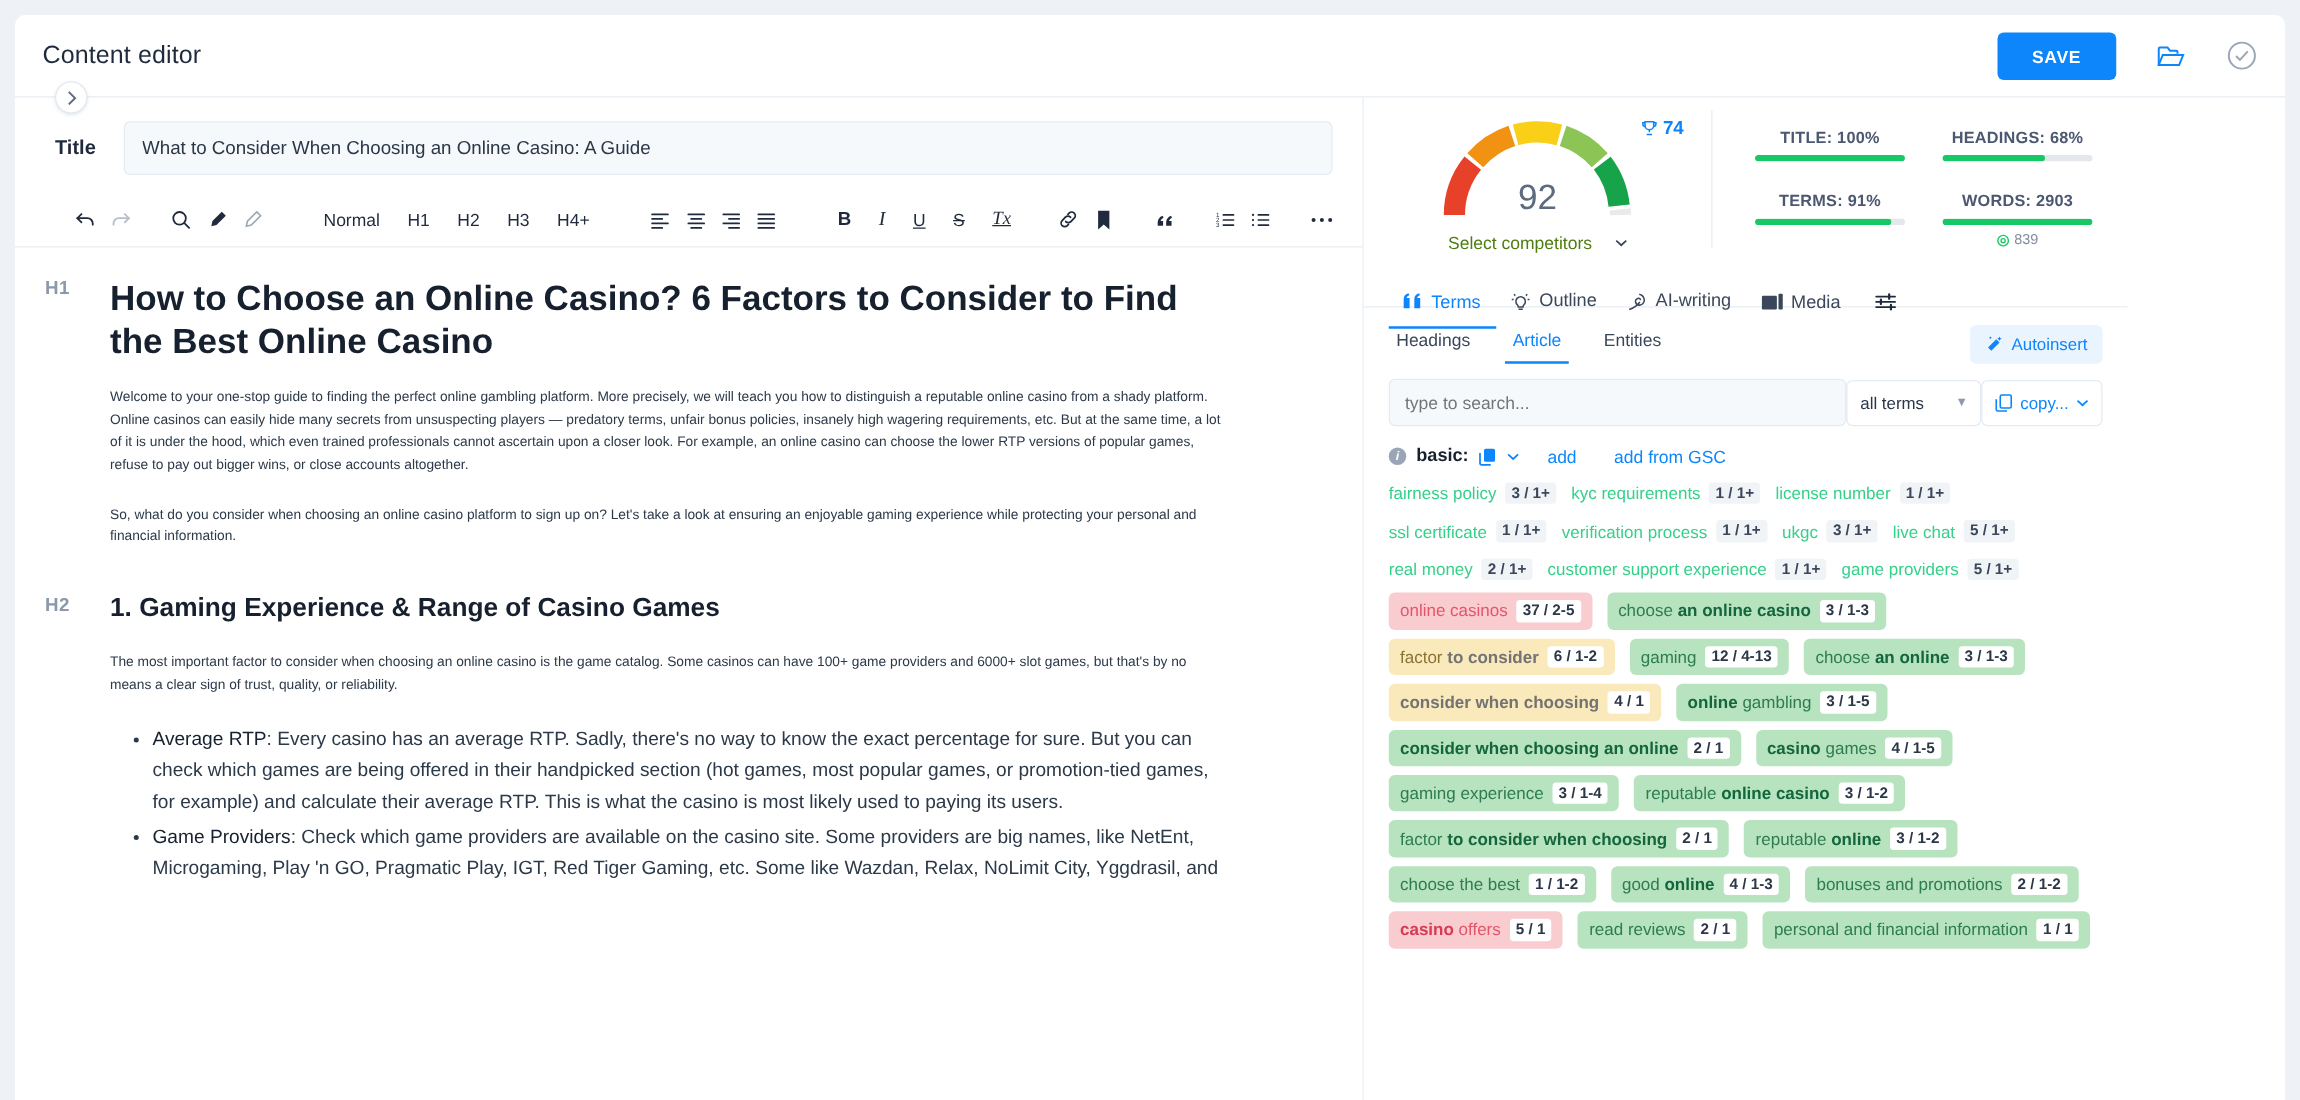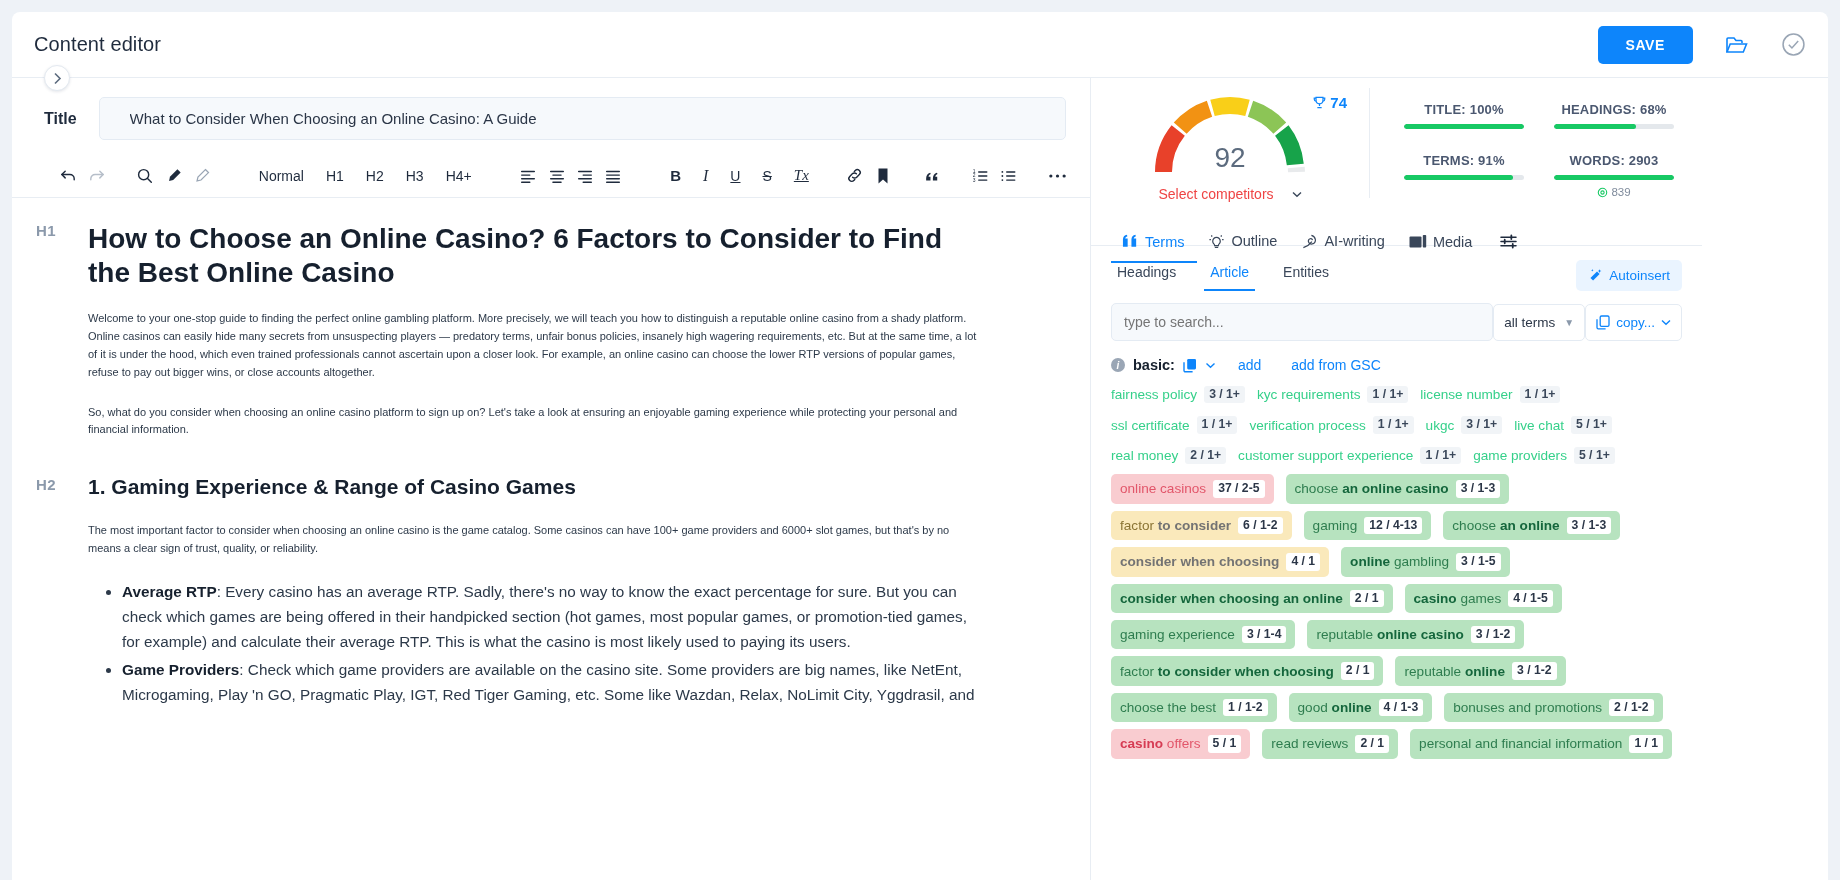--- a/index.html
+++ b/index.html
@@ -104,21 +104,21 @@
   .title-label {
     font-size: 16px;
     font-weight: 700;
     color: #1f2b3d;
   }
   .title-input {
     flex: 1;
     background: #f6f9fc;
     border: 1px solid #e4ebf3;
     border-radius: 5px;
-    padding: 12px 30px;
+    padding: 12px 14px;
     font-size: 15px;
     color: #2b3647;
     font-family: "Liberation Sans", sans-serif;
     outline: none;
   }
 
   
   .toolbar {
     display: flex;
     align-items: center;
@@ -185,21 +185,21 @@
   .doc ul {
     margin: 0;
     padding-left: 34px;
   }
   .doc li {
     font-size: 15.3px;
     line-height: 1.62;
     color: #2c3949;
     margin-bottom: 4px;
   }
-  .doc li b { font-weight: 700; color: #16202e; }
+  .doc li b { font-weight: 400; color: #16202e; }
 
   
   .score-header {
     display: flex;
     padding: 10px 0 0 0;
     height: 120px;
   }
   .gauge-block {
     width: 330px;
     display: flex;
@@ -221,21 +221,21 @@
     position: absolute;
     right: 22px; top: 6px;
     display: flex; align-items: center; gap: 3px;
     color: #0d85fb;
     font-size: 15px;
     font-weight: 700;
   }
   .select-comp {
     margin-top: 10px;
     font-size: 14px;
-    color: #ef4444;
+    color: #4d7c0f;
     display: flex; align-items: center; gap: 18px;
     cursor: pointer;
   }
   .metrics {
     flex: 1;
     border-left: 1px solid #e8edf3;
     display: grid;
     grid-template-columns: 1fr 1fr;
     grid-template-rows: 1fr 1fr;
     padding: 8px 28px 0 34px;
@@ -324,21 +324,21 @@
     background: #f6f9fc;
     border: 1px solid #e4ebf3;
     border-radius: 5px;
     padding: 10px 12px;
     font-size: 14px;
     color: #2b3647;
     font-family: "Liberation Sans", sans-serif;
     outline: none;
   }
   .select-box {
-    width: 92px;
+    width: 108px;
     border: 1px solid #e4ebf3;
     border-radius: 5px;
     padding: 10px 10px;
     font-size: 13.5px;
     color: #2b3647;
     background: #fff;
     display: flex; align-items: center;
     cursor: pointer;
   }
   .select-box .caret { margin-left: auto; color: #8b99ab; font-size: 10px; }

